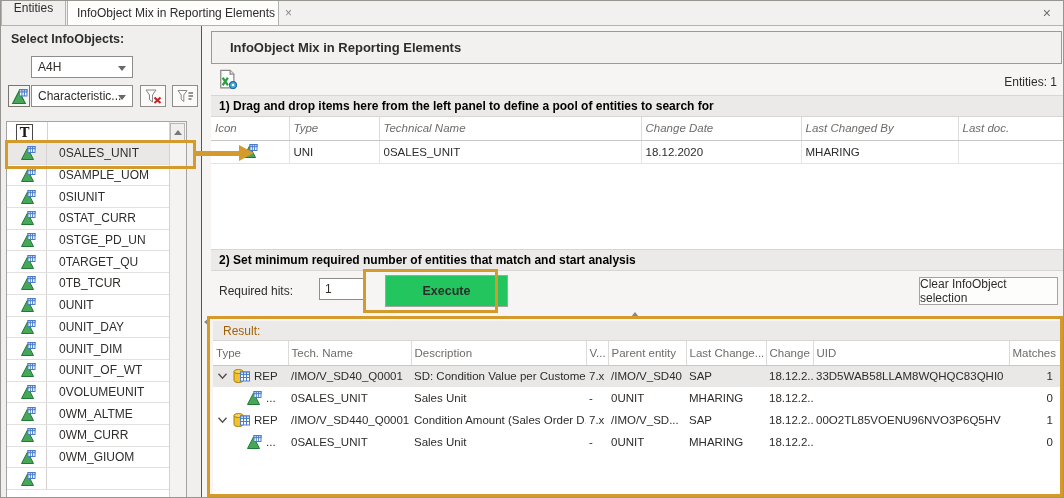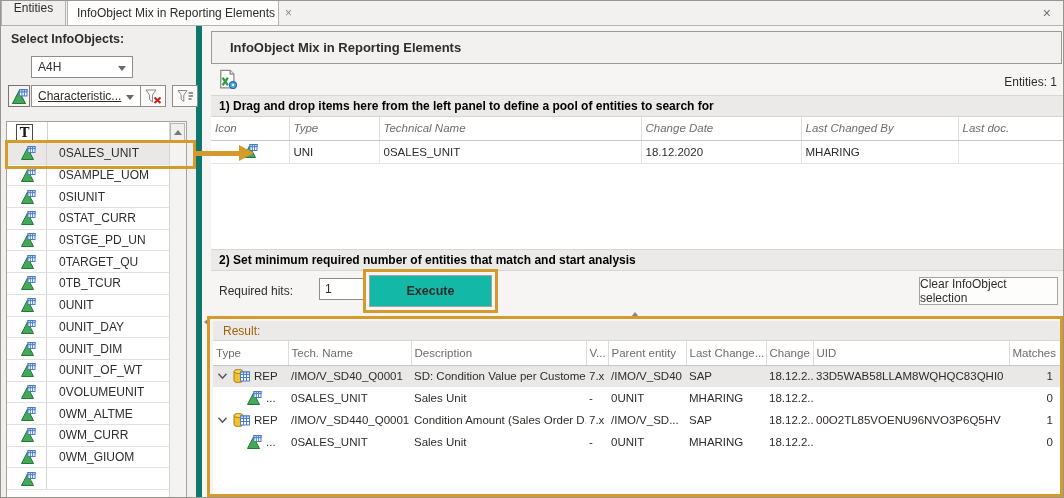--- a/index.html
+++ b/index.html
@@ -10,21 +10,21 @@
   
   .tabbar{ position:absolute; left:0; top:0; width:100%; height:25px; background:#f2f1ef; border-bottom:1px solid #b5b3b1; }
   .tab{ position:absolute; top:0; height:25px; display:flex; align-items:center; gap:10px;
         padding:0 9px; border:1px solid #b4b2b0; border-top:none; background:#f0efed; }
   .tab.active{ background:#fdfdfc; }
   .tab-label{ white-space:nowrap; color:#2f2d2b; }
   .tclose{ color:#8a8886; font-size:12px; line-height:1; cursor:default; }
   .winclose{ position:absolute; right:12px; top:4px; color:#6f6d6b; font-size:14px; }
 
   
-  .leftpanel{ position:absolute; left:0; top:25px; width:201px; height:473px; background:#f1efed; border-right:6px solid #0f766e; }
+  .leftpanel{ position:absolute; left:0; top:25px; width:201px; height:473px; background:#f1efed; border-right:1px solid #0f766e; }
   .lp-title{ position:absolute; left:10px; top:6px; font-weight:bold; font-size:12.5px; color:#2f2d2b; }
   .combo{ position:absolute; height:22px; background:#fff; border:1px solid #8f8d8b; display:flex; align-items:center;
           padding-left:6px; color:#2f2d2b; }
   .combo .dd{ position:absolute; right:6px; top:9px; width:0; height:0;
               border-left:4px solid transparent; border-right:4px solid transparent; border-top:5px solid #6a6866; }
   .sq-btn{ position:absolute; width:26px; height:22px; background:#fbfaf9; border:1px solid #8f8d8b;
            display:flex; align-items:center; justify-content:center; }
   .icobtn{ position:absolute; left:7px; top:59px; width:22px; height:22px; background:#f5f4f2; border:1px solid #77756f;
            display:flex; align-items:center; justify-content:center; }
 
@@ -68,21 +68,21 @@
   .pool th{ height:23px; font-weight:normal; color:#6e6c6a; text-align:left; padding:0 4px;
             border-right:1px solid #dddbd9; border-bottom:1px solid #c9c7c5; white-space:nowrap; overflow:hidden;font-style:italic; }
   .pool td{ height:23px; color:#2f2d2b; padding:0 4px; border-right:1px solid #e6e4e2;
             border-bottom:1px solid #e6e4e2; white-space:nowrap; overflow:hidden; }
   .pool th:last-child,.pool td:last-child{ border-right:none; }
   .td-center{ text-align:center; }
 
   .ctl-label{ position:absolute; left:218px; top:283px; color:#2f2d2b; }
   .hits-input{ position:absolute; left:318px; top:277px; width:45px; height:22px; border:1px solid #8f8d8b;
                background:#fff; padding-left:5px; font:12px "Liberation Sans","DejaVu Sans",sans-serif; color:#2f2d2b; }
-  .execbtn{ position:absolute; left:368px; top:274px; width:123px; height:32px; background:#14b8a6;
+  .execbtn{ position:absolute; left:384px; top:274px; width:123px; height:32px; background:#22c55e;
             border:1px solid #a5a3a1; font-weight:bold; font-size:12.5px; color:#2f2d2b;
             display:flex; align-items:center; justify-content:center; }
   .clearbtn{ position:absolute; left:918px; top:276px; width:139px; height:28px; background:#fdfdfc;
              border:1px solid #a5a3a1; font-size:12px; color:#2f2d2b;
              display:flex; align-items:center; justify-content:center; }
 
   
   .result{ position:absolute; left:212px; top:320px; width:848px; height:173px; background:#fff; }
   .resbar{ height:20px; background:#eceae8; border-bottom:1px solid #d8d6d4; display:flex; align-items:center;
            padding-left:10px; font-weight:normal; color:#a16207; }
@@ -166,21 +166,21 @@
     <div class="combo" style="left:30px;top:30px;width:102px;">
       <span>A4H</span>
       <span class="dd"></span>
     </div>
 
     <div class="icobtn">
       <svg width="17" height="17">
           <use href="#sym-char"></use>
         </svg>
     </div>
-    <div class="combo" style="left:30px;top:59px;width:110px;text-decoration:underline;">
+    <div class="combo" style="left:30px;top:59px;width:102px;">
       <span>Characteristic...</span>
       <span class="dd"></span>
     </div>
     <div class="sq-btn" style="left:139px;top:59px;">
       <svg width="18" height="16">
           <use href="#sym-funnel-x"></use>
         </svg>
     </div>
     <div class="sq-btn" style="left:171px;top:59px;">
       <svg width="18" height="16">

